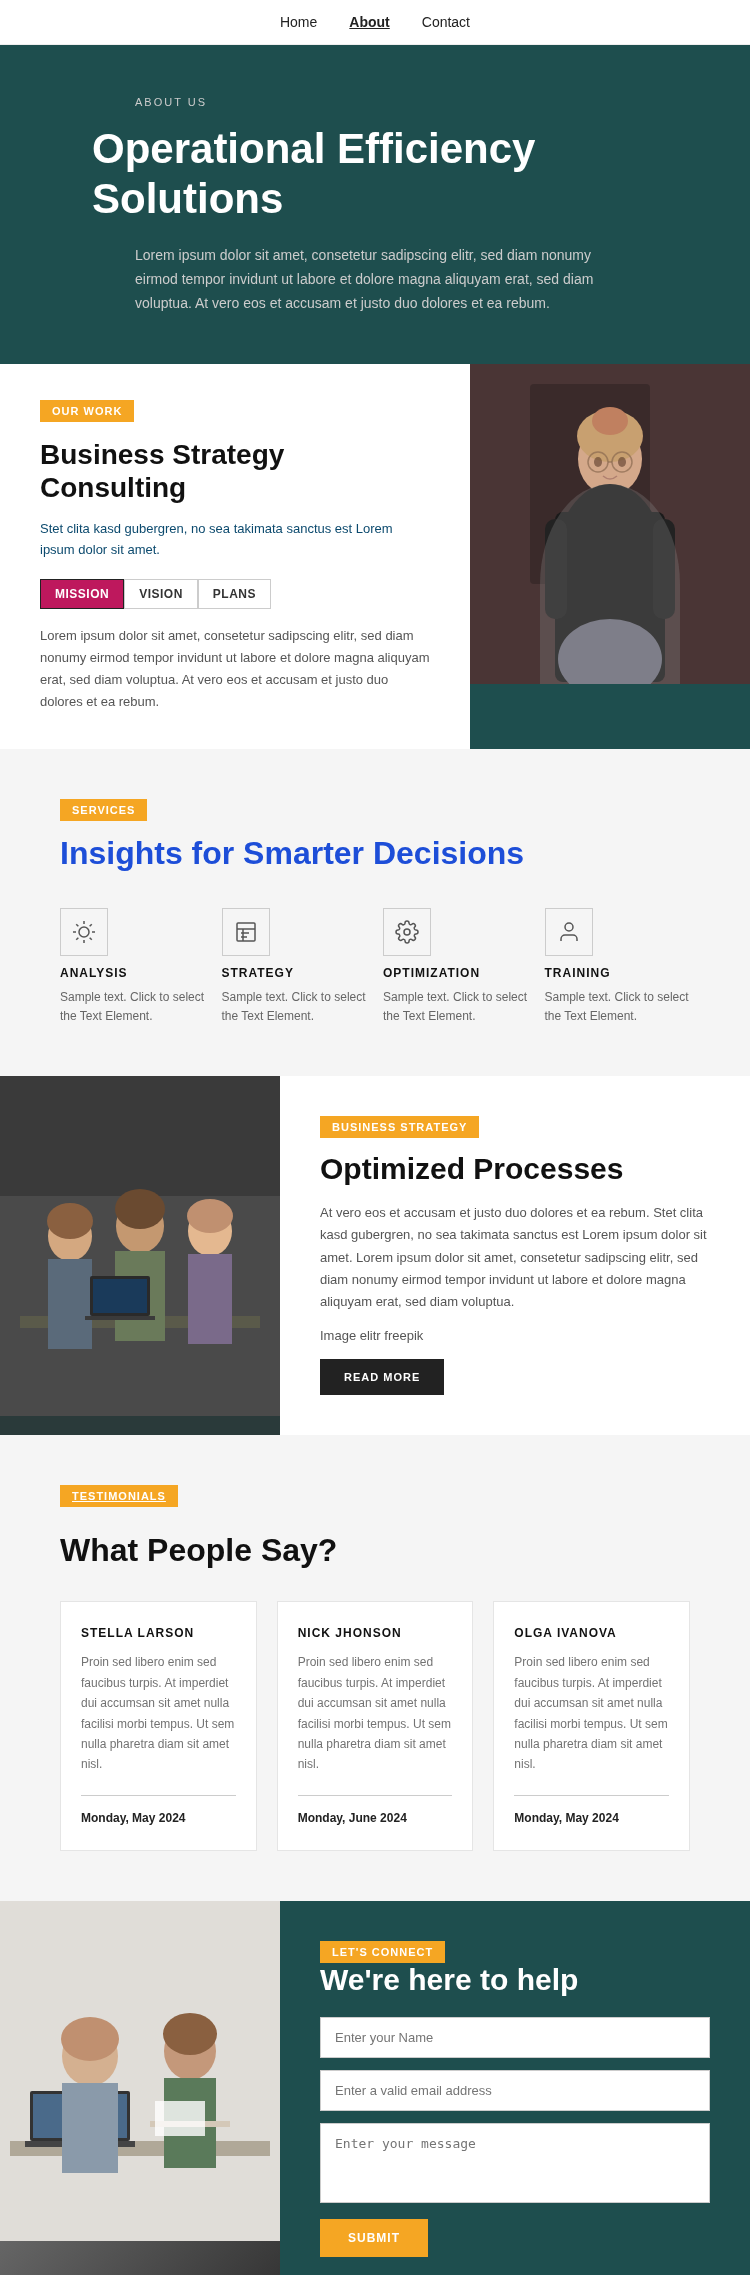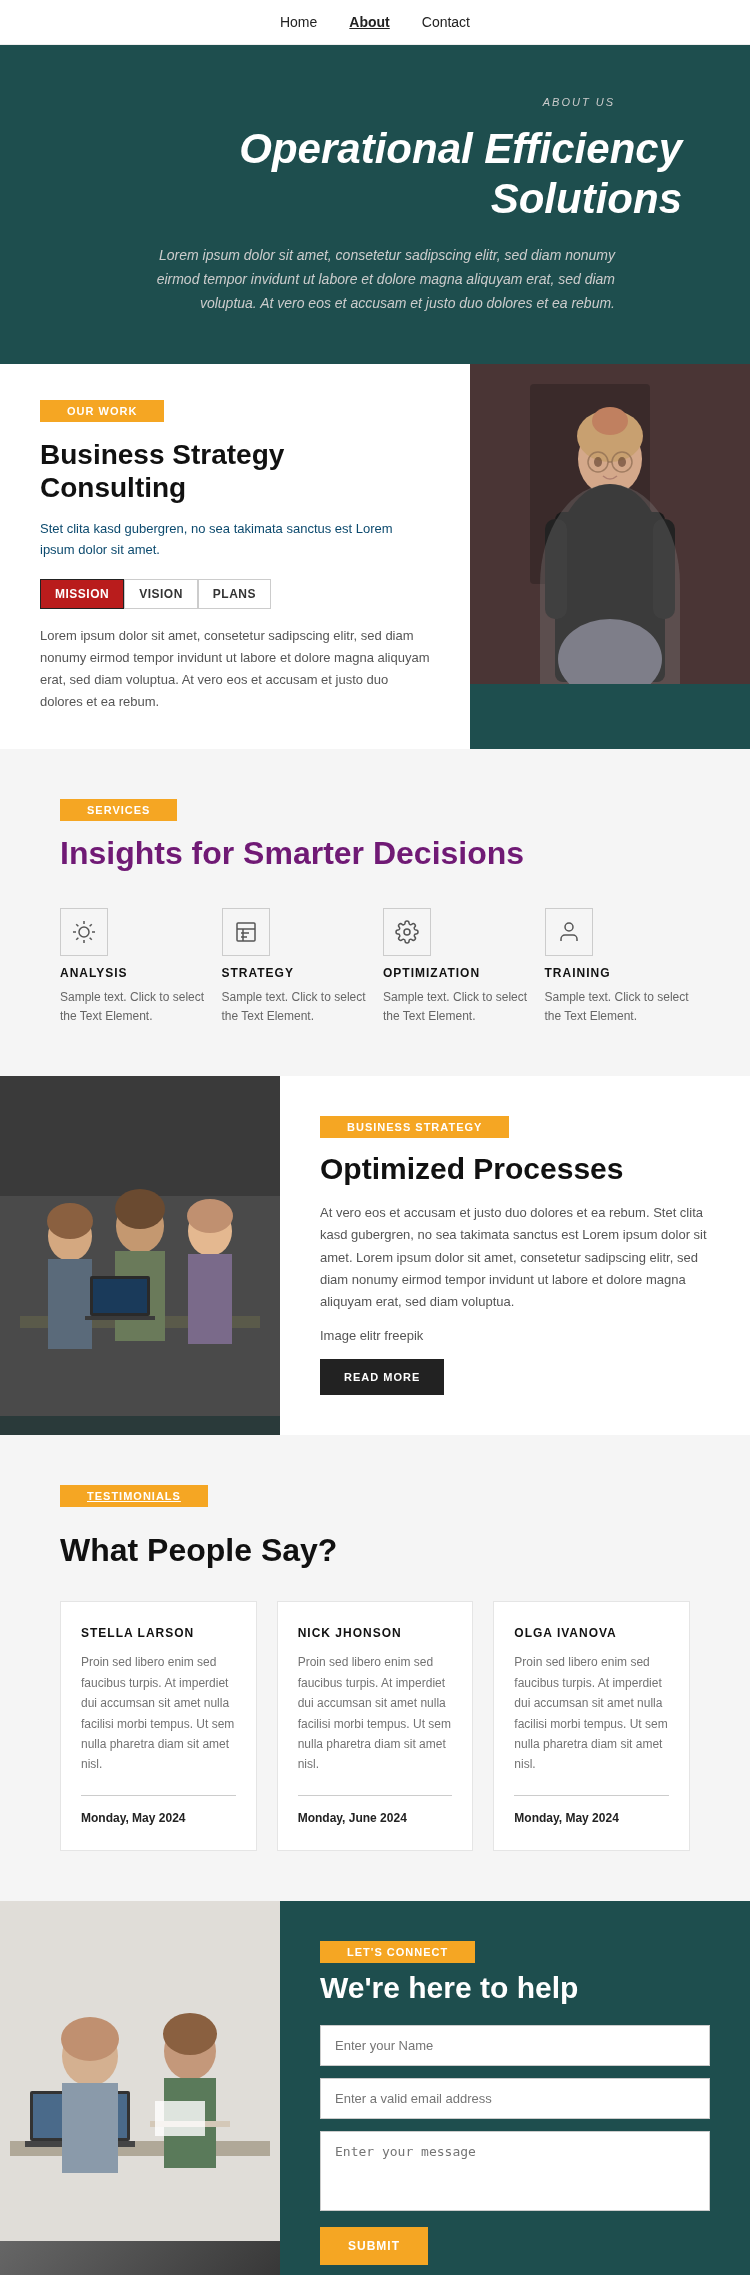--- a/index.html
+++ b/index.html
@@ -18,23 +18,22 @@
       text-decoration: none;
       color: #222;
       font-size: 14px;
     }
     nav a.active { text-decoration: underline; font-weight: bold; }
 
     
     .hero {
       background: #1e4e4e;
       color: #fff;
-      text-align: right;
-      padding: 48px 68px;
-      font-style: italic;
+      text-align: left;
+      padding: 48px 92px;
     }
     .hero .above-title {
       font-size: 11px;
       letter-spacing: 2px;
       text-transform: uppercase;
       margin-bottom: 12px;
       color: #ccc;
     }
     .hero h1 {
       font-size: 42px;
@@ -62,21 +61,21 @@
       background: #fff;
     }
     .badge {
       display: inline-block;
       background: #f5a623;
       color: #fff;
       font-size: 11px;
       font-weight: bold;
       letter-spacing: 1px;
       text-transform: uppercase;
-      padding: 5px 27px;
+      padding: 5px 12px;
       margin-bottom: 16px;
       text-align: center;
     }
     .our-work-left h2 {
       font-size: 28px;
       font-weight: 800;
       line-height: 1.2;
       margin-bottom: 14px;
       color: #111;
     }
@@ -95,21 +94,21 @@
       padding: 7px 14px;
       font-size: 12px;
       font-weight: bold;
       cursor: pointer;
       border: 1px solid #ccc;
       background: #fff;
       color: #333;
       letter-spacing: 0.5px;
     }
     .tab-btn.active {
-      background: #b91c1c;
+      background: #be185d;
       color: #fff;
       border-color: #222;
     }
     .our-work-left .body-text {
       font-size: 13px;
       color: #555;
       line-height: 1.7;
     }
     .our-work-right {
       width: 280px;
@@ -138,21 +137,21 @@
     
     .services-section {
       background: #f5f5f5;
       padding: 50px 60px;
     }
     .services-section .badge { margin-bottom: 14px; }
     .services-section h2 {
       font-size: 32px;
       font-weight: 800;
       margin-bottom: 36px;
-      color: #701a75;
+      color: #1d4ed8;
     }
     .services-grid {
       display: grid;
       grid-template-columns: repeat(4, 1fr);
       gap: 16px;
     }
     .service-item { }
     .service-icon {
       width: 48px;
       height: 48px;
@@ -293,21 +292,21 @@
     .contact-img-placeholder {
       width: 100%;
       height: 100%;
       min-height: 340px;
       background: linear-gradient(135deg, #aaa 0%, #666 50%, #333 100%);
     }
     .contact-right {
       flex: 1;
       padding: 40px 40px;
     }
-    .contact-right .badge { margin-bottom: 8px; background: #f5a623; }
+    .contact-right .badge { margin-bottom: 0; background: #f5a623; }
     .contact-right h2 {
       font-size: 30px;
       font-weight: 800;
       color: #fff;
       margin-bottom: 20px;
     }
     .contact-right input,
     .contact-right textarea {
       width: 100%;
       padding: 12px 14px;

